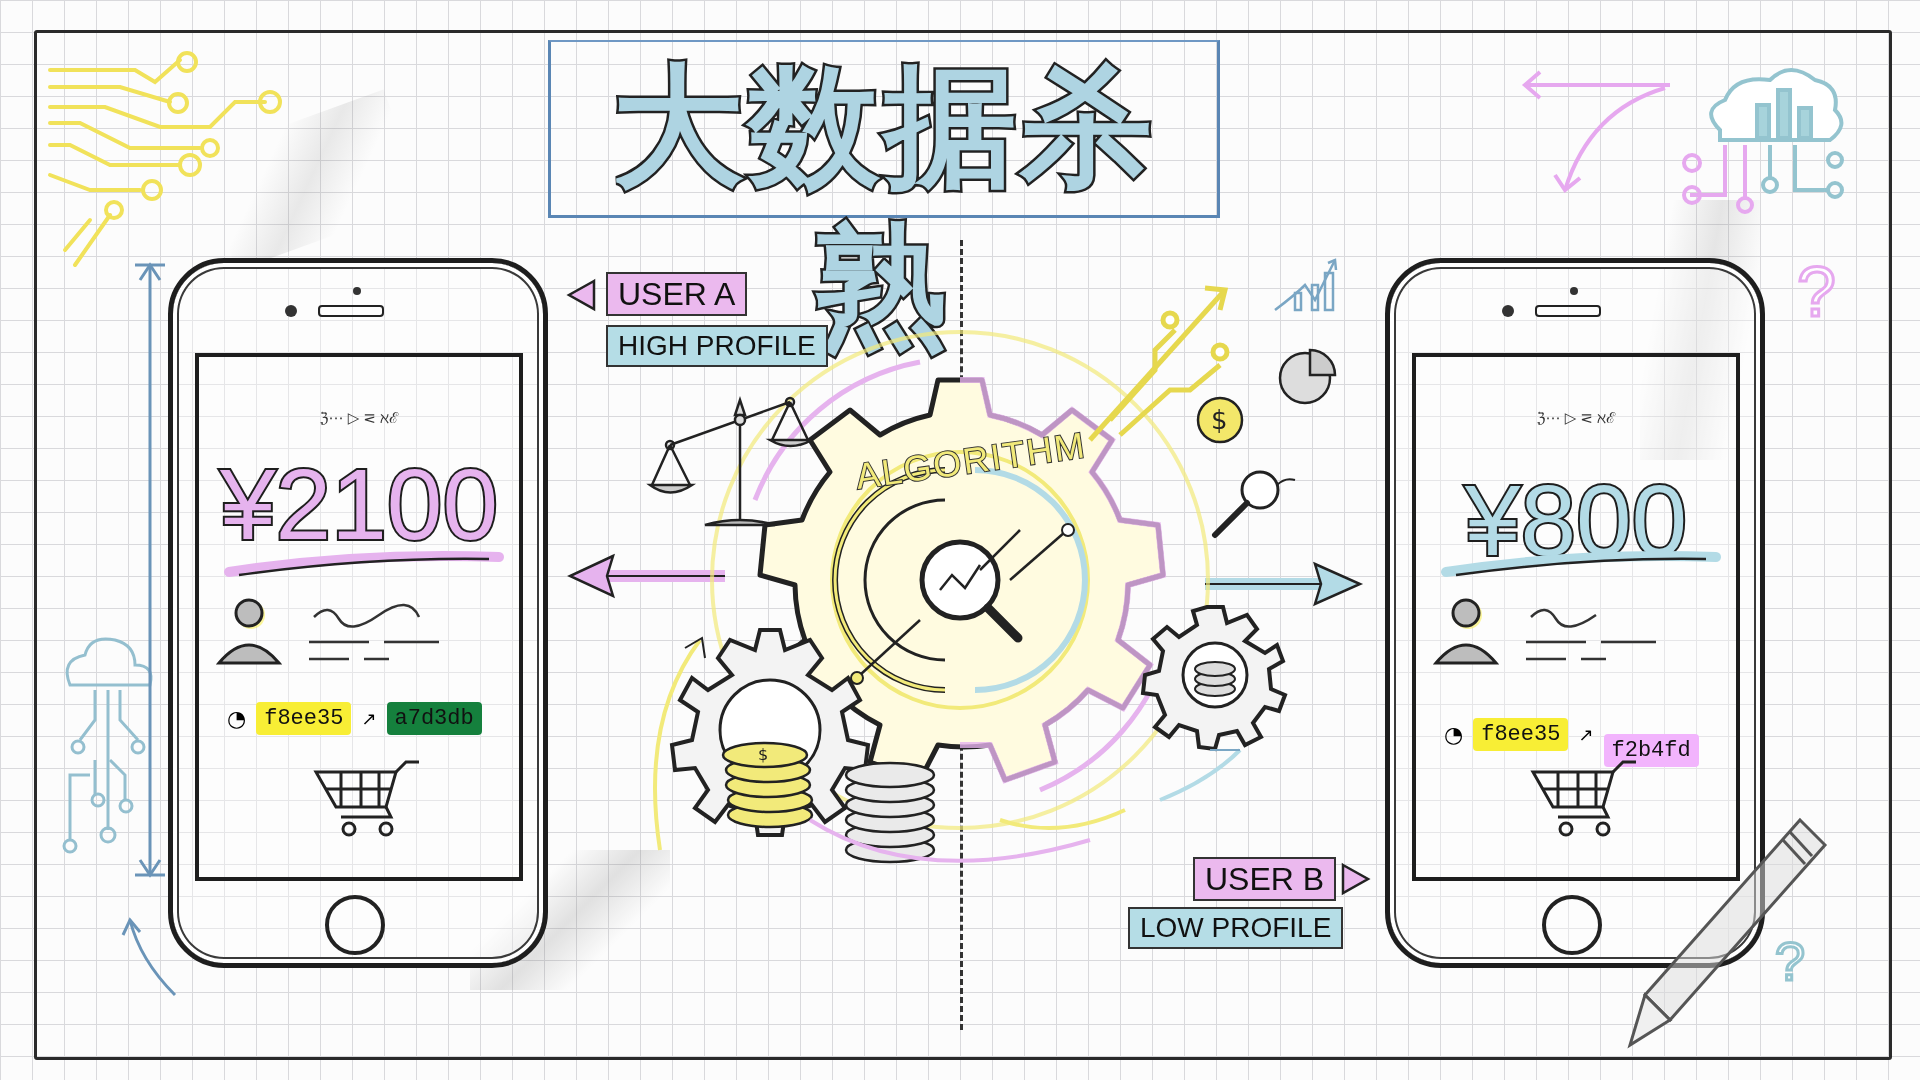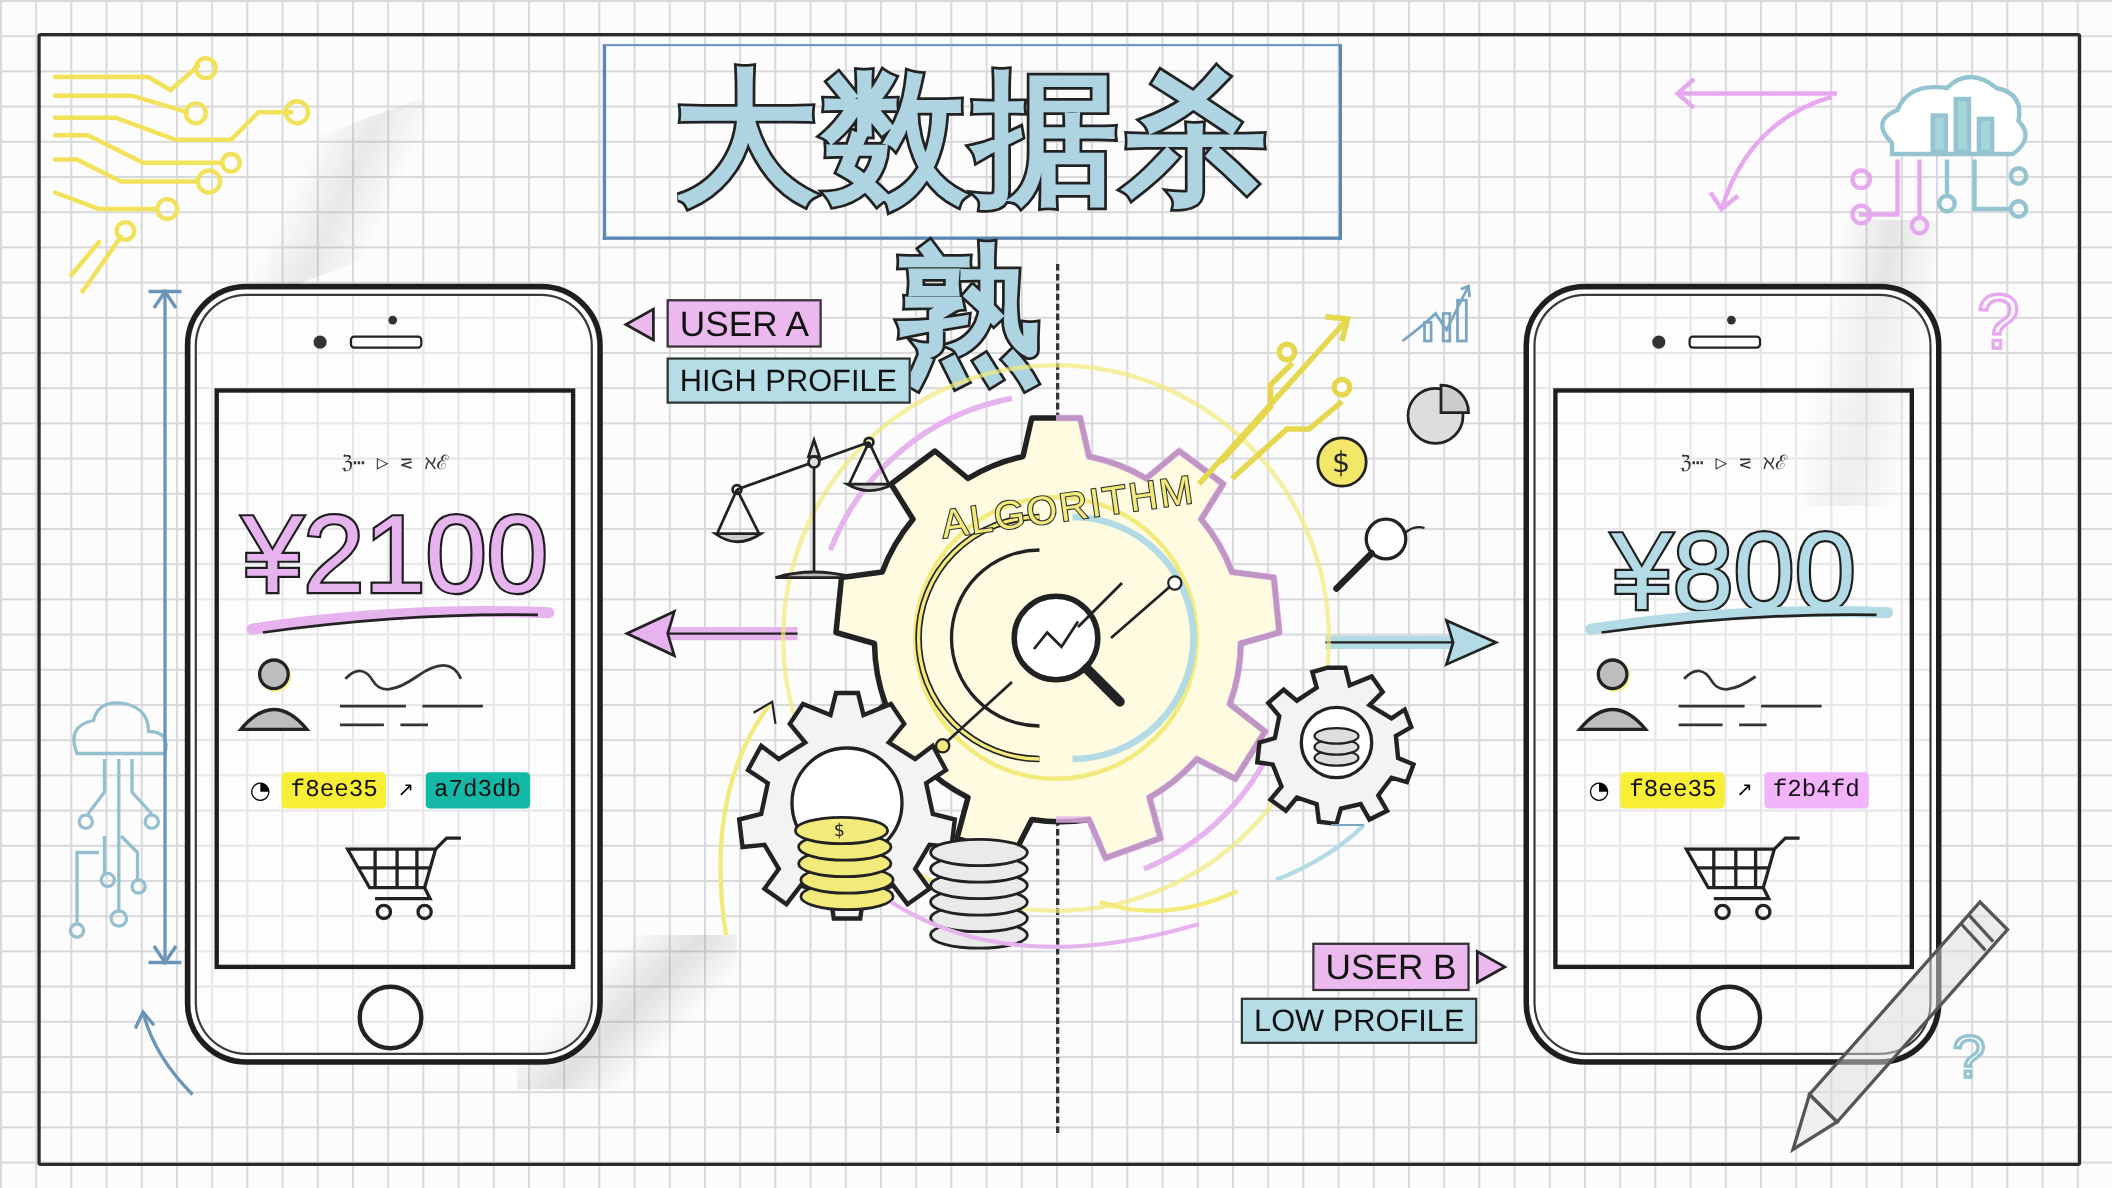--- a/index.html
+++ b/index.html
@@ -9,21 +9,21 @@
     background-size:32px 32px;}
   .frame{position:absolute;left:34px;top:30px;width:1852px;height:1024px;border:3px solid #2a2a2a;border-radius:3px;}
   .abs{position:absolute;}
   svg{overflow:visible;}
   .title-wrap{position:absolute;left:548px;top:40px;width:672px;height:178px;}
   .title-box{position:absolute;inset:0;border-left:3px solid #5a86b4;border-right:3px solid #5a86b4;border-top:2px solid #6f98c4;border-bottom:3px solid #5a86b4;}
   .title-text{position:absolute;left:0;right:0;top:6px;text-align:center;font-family:"DejaVu Sans",sans-serif;font-weight:bold;font-size:132px;letter-spacing:4px;color:#aed4e2;
     -webkit-text-stroke:5px #222;paint-order:stroke fill;line-height:160px;}
   .phone{position:absolute;border:5px solid #1e1e1e;border-radius:56px;background:rgba(255,255,255,0.35);box-shadow:inset 0 0 0 4px #fff, inset 0 0 0 6px #3a3a3a;}
   .screen{position:absolute;border:4px solid #1e1e1e;background:transparent;}
-  .scribble{font-family:Liberation Mono, monospace;font-size:18px;color:#333;text-align:center;position:absolute;width:100%;}
+  .scribble{font-family:Liberation Sans, sans-serif;font-size:15px;color:#333;text-align:center;position:absolute;width:100%;}
   .price{position:absolute;width:100%;text-align:center;font-family:"Liberation Sans",sans-serif;font-size:100px;font-weight:normal;-webkit-text-stroke:4px #1e1e1e;paint-order:stroke fill;}
   .tag{position:absolute;font-family:Liberation Mono, monospace;font-size:22px;color:#111;padding:4px 8px;border-radius:4px;}
   .label{position:absolute;font-family:"Liberation Sans",sans-serif;color:#111;border:2px solid #333;padding:0 10px;white-space:nowrap;}
   .lbl-pink{background:#ebb9ee;font-size:32px;line-height:40px;}
   .lbl-blue{background:#b5dde6;font-size:28px;line-height:38px;}
   .algo{position:absolute;font-family:"Liberation Sans",sans-serif;font-size:36px;color:#f2ea7a;-webkit-text-stroke:2px #333;paint-order:stroke fill;letter-spacing:2px;}
 </style>
 </head>
 <body>
 
@@ -105,21 +105,21 @@
       <circle cx="20" cy="16" r="13" fill="#bdbdbd" stroke="#222" stroke-width="3"></circle>
       <path d="M-10 66 Q20 30 50 66 Z" fill="#bdbdbd" stroke="#222" stroke-width="3"></path>
       <path d="M85 20 Q100 5 110 22 T150 18 T190 20" stroke="#333" stroke-width="2.5" fill="none"></path>
       <path d="M80 45 H140 M155 45 H210" stroke="#333" stroke-width="2.5"></path>
       <path d="M80 62 H120 M135 62 H160" stroke="#333" stroke-width="2.5"></path>
     </svg>
     <div class="abs" style="left:28px;top:345px;display:flex;gap:10px;align-items:center;">
       <span style="font-size:22px;">◔</span>
       <span class="tag" style="position:static;background:#f8ee35;">f8ee35</span>
       <span style="font-size:18px;">↗</span>
-      <span class="tag" style="position:static;background:#14b8a6;">a7d3db</span>
+      <span class="tag" style="position:static;background:#15803d;">a7d3db</span>
     </div>
     <svg class="abs" style="left:112px;top:400px" width="110" height="90">
       <g stroke="#222" stroke-width="3" fill="none">
         <path d="M5 15 H85 L75 50 H25 Z"></path>
           <path d="M30 15 V50 M50 15 V50 M68 15 V50 M15 32 H80"></path>
         <path d="M85 15 L95 5 H108"></path>
           <path d="M75 50 L80 60 H30"></path>
         <circle cx="38" cy="72" r="6"></circle>
           <circle cx="75" cy="72" r="6"></circle>
       </g>
@@ -144,21 +144,21 @@
       <circle cx="20" cy="16" r="13" fill="#bdbdbd" stroke="#222" stroke-width="3"></circle>
       <path d="M-10 66 Q20 30 50 66 Z" fill="#bdbdbd" stroke="#222" stroke-width="3"></path>
       <path d="M85 20 Q100 5 110 22 T150 18" stroke="#333" stroke-width="2.5" fill="none"></path>
       <path d="M80 45 H140 M155 45 H210" stroke="#333" stroke-width="2.5"></path>
       <path d="M80 62 H120 M135 62 H160" stroke="#333" stroke-width="2.5"></path>
     </svg>
     <div class="abs" style="left:28px;top:345px;display:flex;gap:10px;align-items:center;">
       <span style="font-size:22px;">◔</span>
       <span class="tag" style="position:static;background:#f8ee35;">f8ee35</span>
       <span style="font-size:18px;">↗</span>
-      <span class="tag" style="position:static;background:#f2b4fd;">f2b4fd</span>
+      <span class="tag" style="position:static;background:#f2b4fd;margin-top:32px;">f2b4fd</span>
     </div>
     <svg class="abs" style="left:112px;top:400px" width="110" height="90">
       <g stroke="#222" stroke-width="3" fill="none">
         <path d="M5 15 H85 L75 50 H25 Z"></path>
           <path d="M30 15 V50 M50 15 V50 M68 15 V50 M15 32 H80"></path>
         <path d="M85 15 L95 5 H108"></path>
           <path d="M75 50 L80 60 H30"></path>
         <circle cx="38" cy="72" r="6"></circle>
           <circle cx="75" cy="72" r="6"></circle>
       </g>

